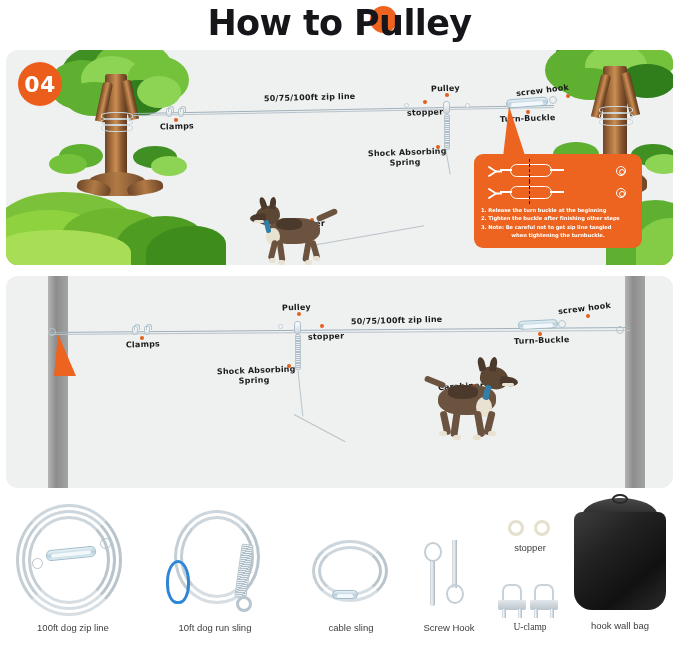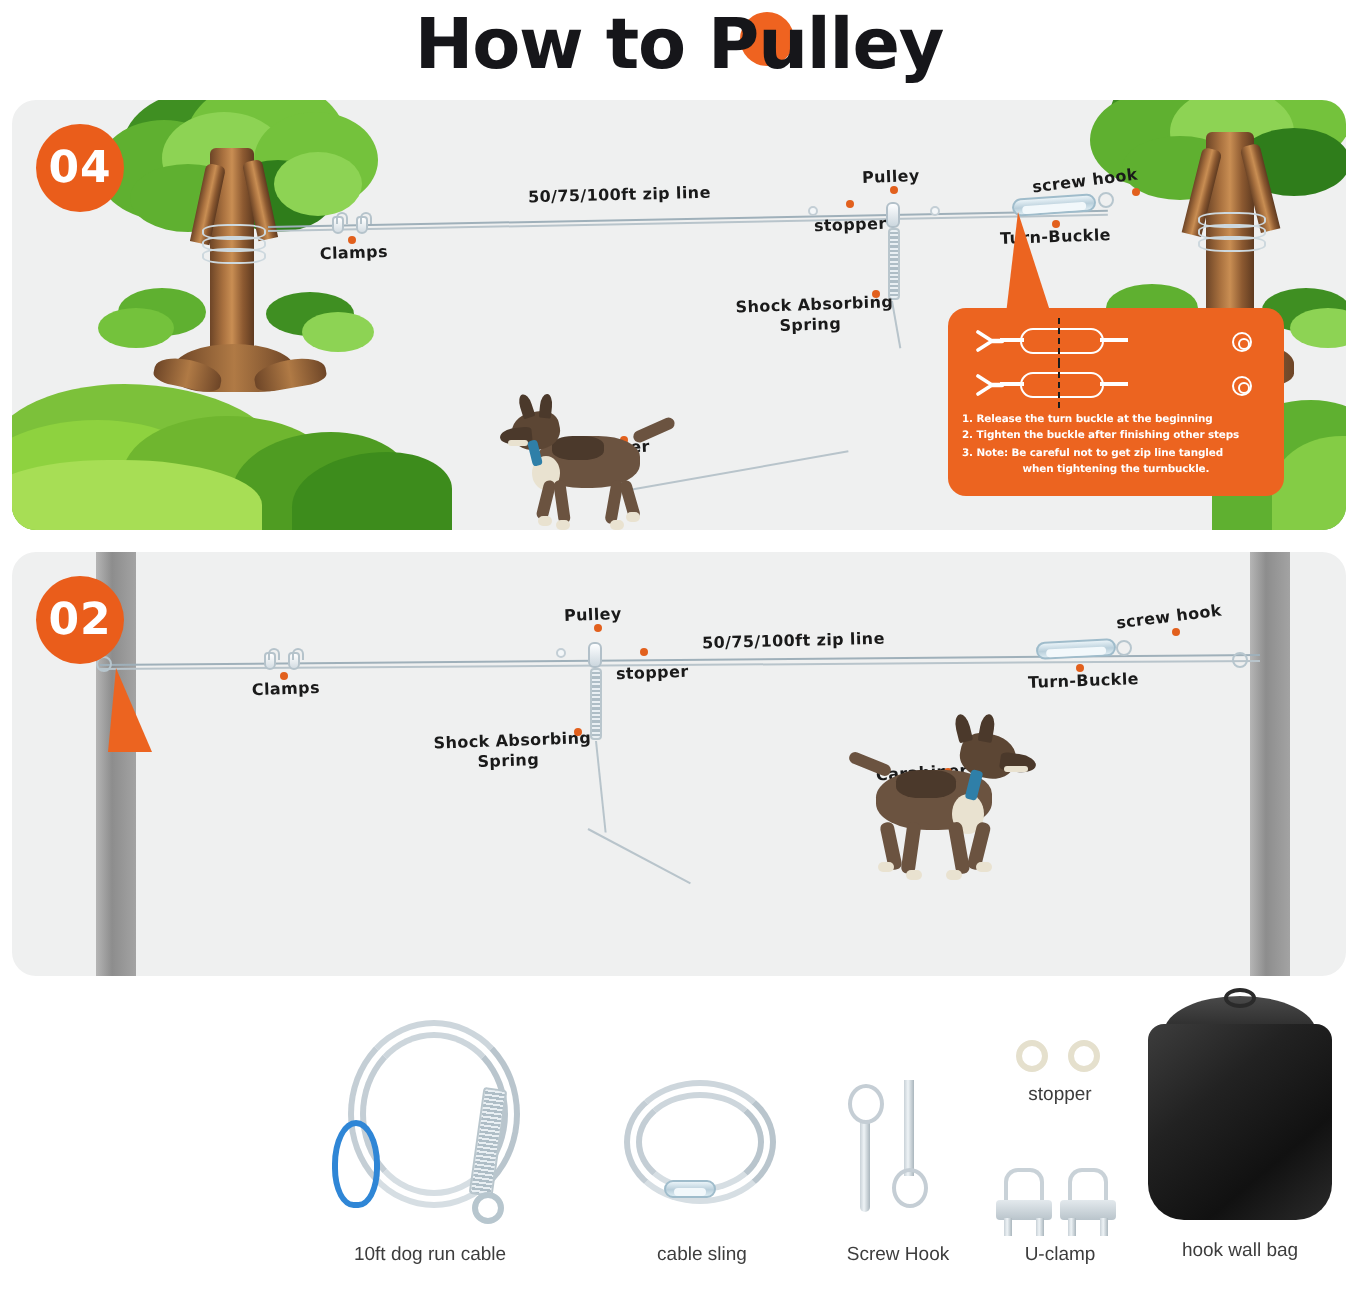--- a/index.html
+++ b/index.html
@@ -556,33 +556,41 @@
     <div class="d-part d-light" style="left:33px;top:74px;width:8px;height:5px;border-radius:3px;"></div>
     <div class="d-part d-light" style="left:53px;top:74px;width:8px;height:5px;border-radius:3px;"></div>
     <div class="d-part d-light" style="left:68px;top:70px;width:8px;height:5px;border-radius:3px;"></div>
     <div class="d-part d-body" style="left:4px;top:18px;width:22px;height:6px;border-radius:3px;transform:rotate(22deg);"></div>
   </div>
   <div class="dot" style="left:466px;top:108px;"></div>
   <div class="lbl" style="left:432px;top:106px;transform:rotate(-3deg);">Carabiner</div>
 
   <div class="callout-tail" style="left:48px;top:58px;border-left:4px solid transparent;border-right:18px solid transparent;border-bottom:42px solid #ec6420;"></div>
 
-  <div class="badge">02</div>
 </div>
 
 <div class="products">
 
+  <div class="prod" style="left:8px;top:2px;width:130px;height:145px;">
+    <div class="coil" style="left:8px;top:6px;width:106px;height:112px;"></div>
+    <div class="coil" style="left:14px;top:12px;width:94px;height:100px;"></div>
+    <div class="coil" style="left:20px;top:18px;width:82px;height:88px;"></div>
+    <div class="buckle" style="left:38px;top:50px;width:50px;height:11px;transform:rotate(-6deg);"></div>
+    <div class="hookeye" style="left:24px;top:60px;width:11px;height:11px;"></div>
+    <div class="hookeye" style="left:92px;top:40px;width:11px;height:11px;"></div>
+    <div class="prod-cap" style="top:124px;">100ft dog zip line</div>
+  </div>
 
   <div class="prod" style="left:150px;top:2px;width:130px;height:145px;">
     <div class="coil" style="left:24px;top:12px;width:86px;height:94px;"></div>
     <div class="coil" style="left:30px;top:18px;width:74px;height:82px;"></div>
     <div class="carab" style="left:16px;top:62px;width:24px;height:44px;"></div>
     <div class="spring" style="left:88px;top:46px;width:12px;height:54px;transform:rotate(8deg);"></div>
     <div class="hookeye" style="left:86px;top:98px;width:16px;height:16px;border-width:3px;"></div>
-    <div class="prod-cap" style="top:124px;">10ft dog run cable</div>
+    <div class="prod-cap" style="top:124px;">10ft dog run sling</div>
   </div>
 
   <div class="prod" style="left:296px;top:2px;width:110px;height:145px;">
     <div class="coil" style="left:16px;top:42px;width:76px;height:62px;"></div>
     <div class="coil" style="left:22px;top:48px;width:64px;height:50px;"></div>
     <div class="buckle" style="left:36px;top:92px;width:26px;height:9px;"></div>
     <div class="prod-cap" style="top:124px;">cable sling</div>
   </div>
 
   <div class="prod" style="left:404px;top:2px;width:90px;height:145px;">
@@ -601,21 +609,21 @@
 
   <div class="prod" style="left:488px;top:78px;width:84px;height:68px;">
     <div class="uclamp-body" style="left:14px;top:10px;width:20px;height:18px;"></div>
     <div class="uclamp-base" style="left:10px;top:26px;width:28px;height:10px;"></div>
     <div class="screw" style="left:14px;top:35px;width:4px;height:9px;"></div>
     <div class="screw" style="left:30px;top:35px;width:4px;height:9px;"></div>
     <div class="uclamp-body" style="left:46px;top:10px;width:20px;height:18px;"></div>
     <div class="uclamp-base" style="left:42px;top:26px;width:28px;height:10px;"></div>
     <div class="screw" style="left:46px;top:35px;width:4px;height:9px;"></div>
     <div class="screw" style="left:62px;top:35px;width:4px;height:9px;"></div>
-    <div class="prod-cap" style="top:48px;">U-clamp</div>
+    <div class="prod-cap" style="top:48px;font-family:Liberation Serif, serif;">U-clamp</div>
   </div>
 
   <div class="prod" style="left:564px;top:-2px;width:112px;height:148px;">
     <div class="bag-top" style="left:18px;top:4px;width:76px;height:26px;"></div>
     <div class="bag" style="left:10px;top:18px;width:92px;height:98px;"></div>
     <div style="position:absolute;left:48px;top:0px;width:16px;height:10px;border:2px solid #2a2a2a;border-radius:50%;"></div>
     <div class="prod-cap" style="top:126px;">hook wall bag</div>
   </div>
 </div>
 

